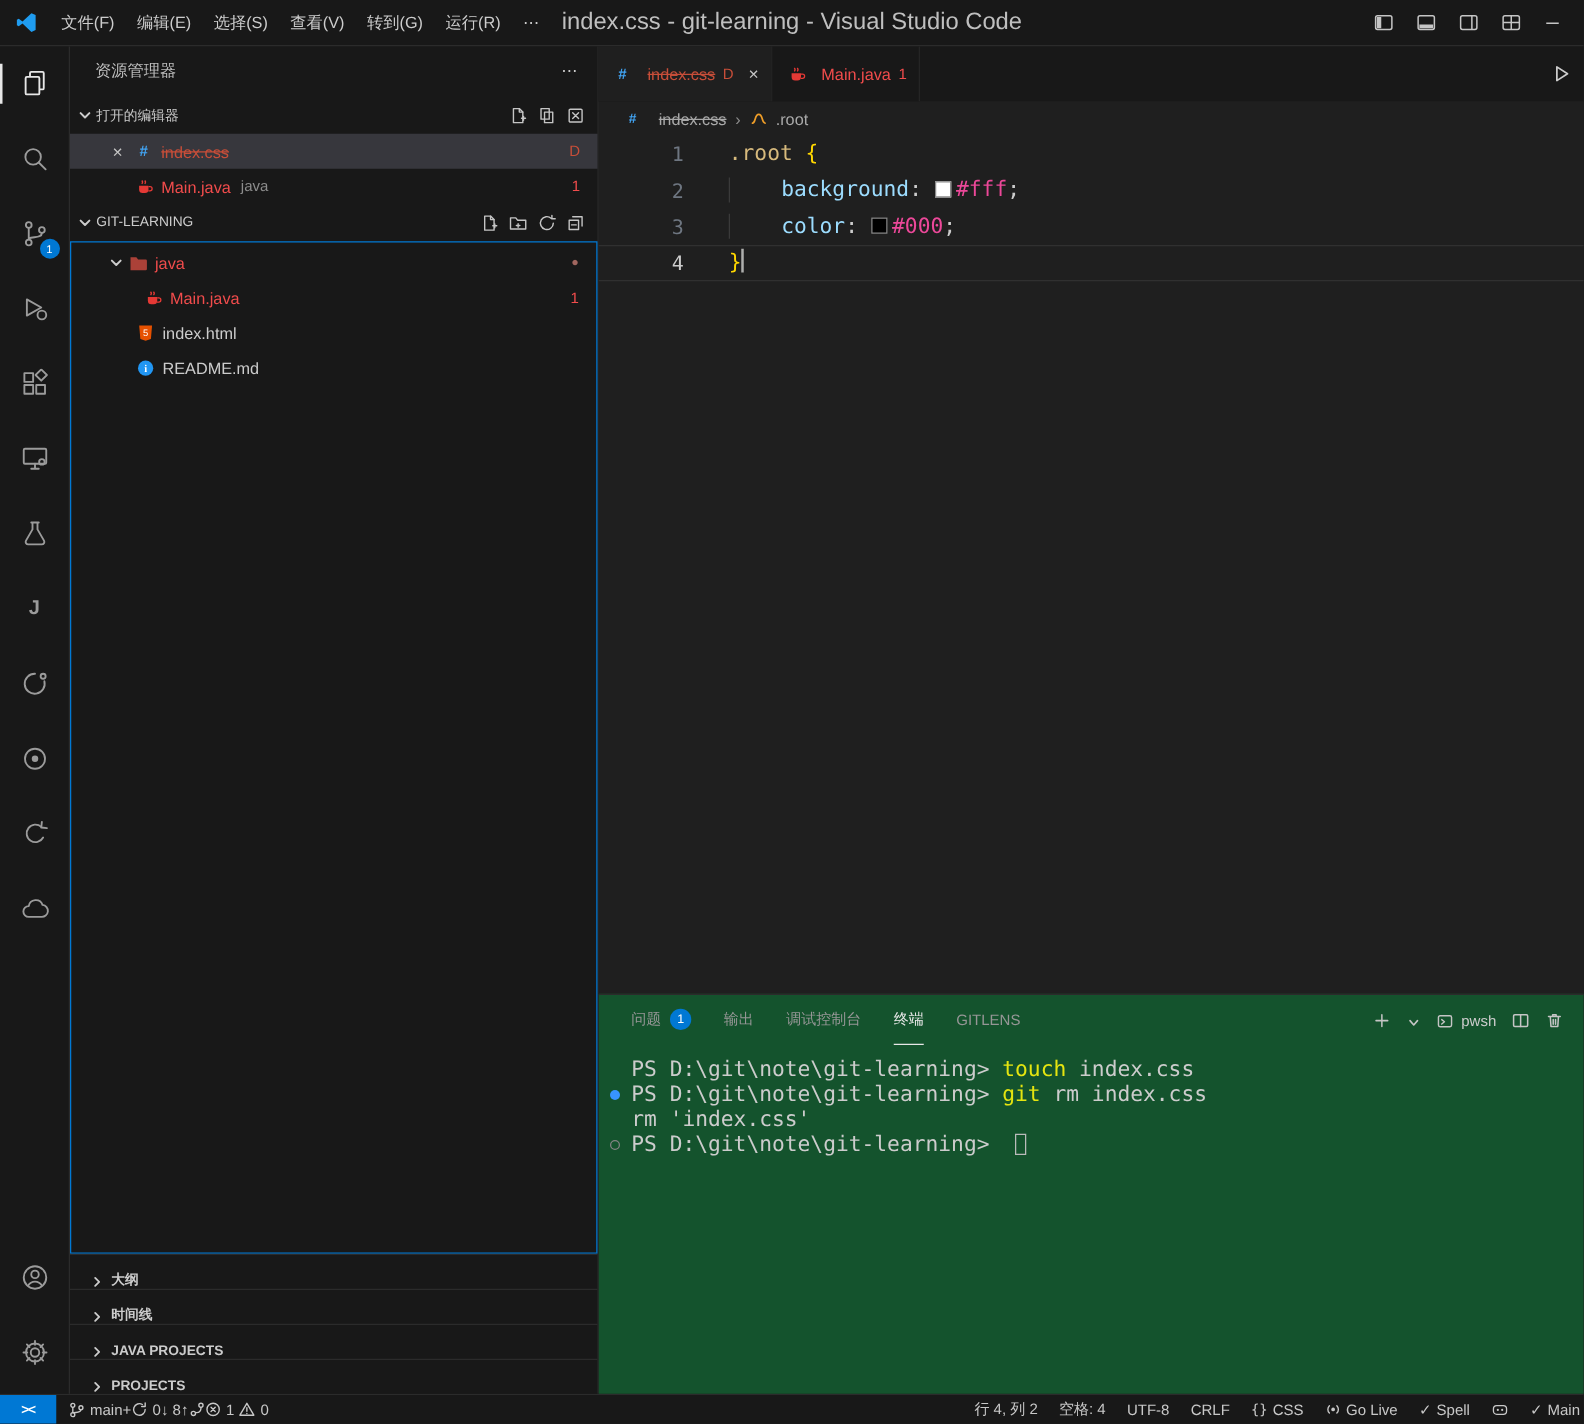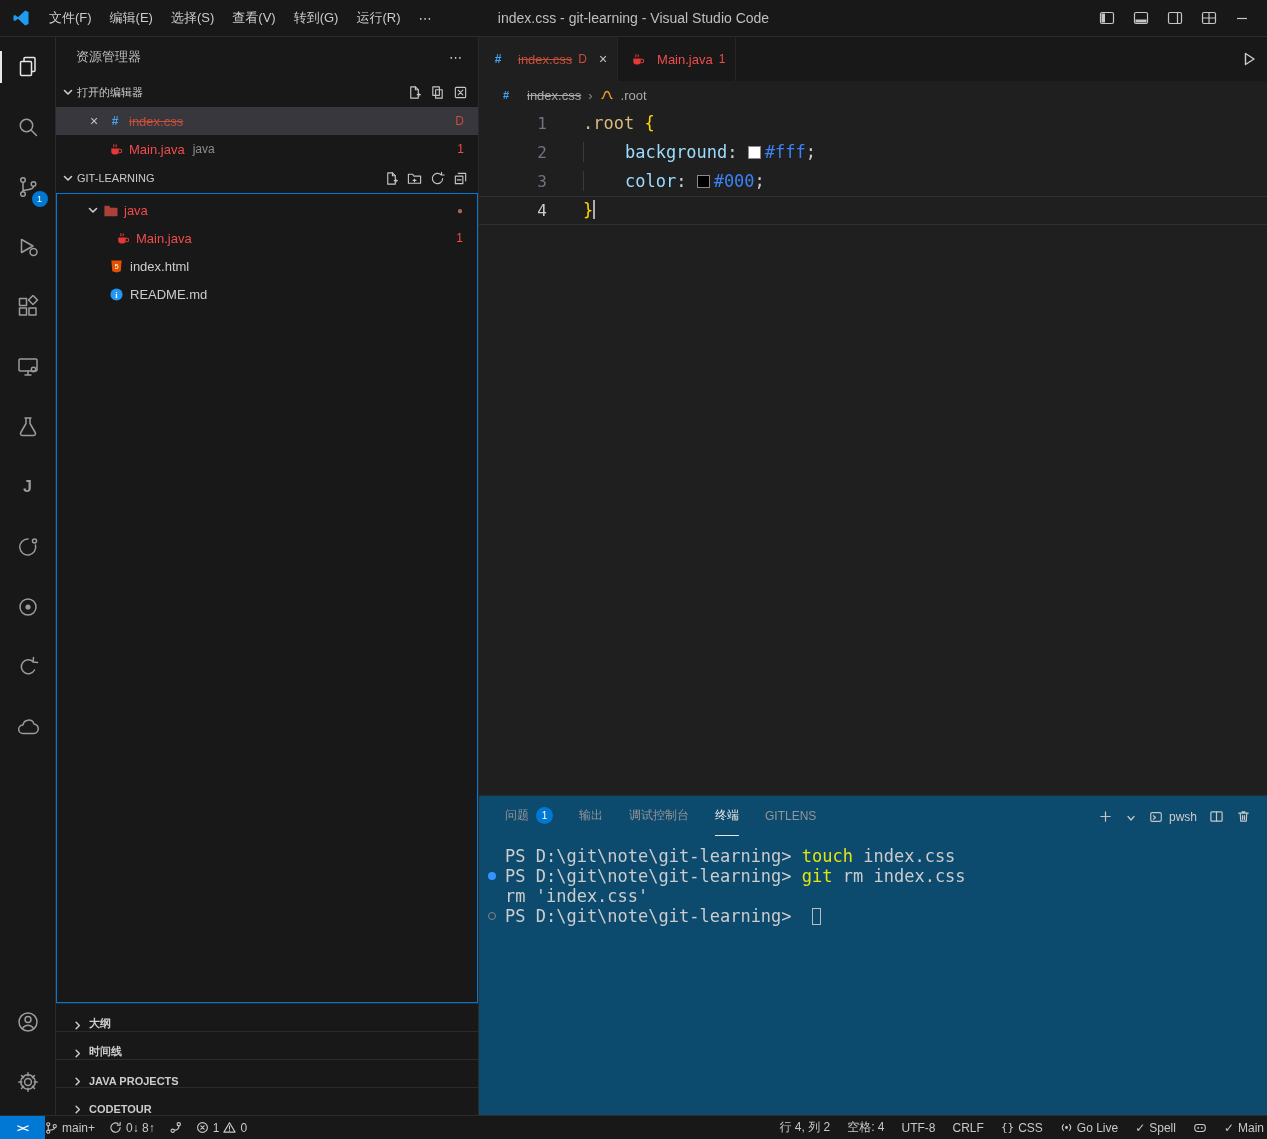--- a/index.html
+++ b/index.html
@@ -5,21 +5,21 @@
   * { box-sizing: border-box; margin: 0; padding: 0; }
   html,body { width:1267px; height:1139px; overflow:hidden; background:#1f1f1f;
     font-family:"Liberation Sans","DejaVu Sans",sans-serif; color:#cccccc; user-select:none; }
   svg { display:block; }
 
   
   .titlebar { height:37px; background:#181818; border-bottom:1px solid #2b2b2b;
     display:flex; align-items:center; font-size:13px; position:relative; }
   .tb-logo { margin:0 10px 0 12px; }
   .menu-item { padding:5px 9px; border-radius:5px; color:#cccccc; cursor:default; }
-  .tb-title { position:absolute; left:0; right:0; text-align:center; color:#bfbfbf; pointer-events:none; font-size:14px; }
+  .tb-title { position:absolute; left:0; right:0; text-align:center; color:#bfbfbf; pointer-events:none; font-size:19px; }
   .tb-right { margin-left:auto; display:flex; align-items:center; gap:18px; padding-right:18px; z-index:2; }
   .tb-right svg { stroke:#c5c5c5; fill:none; stroke-width:1.2; }
 
   
   .workbench { display:flex; height:1078px; }
 
   
   .activitybar { width:56px; background:#181818; border-right:1px solid #2b2b2b;
     display:flex; flex-direction:column; align-items:center; padding-top:6px; flex:none; }
   .ab-item { width:56px; height:48px; margin-bottom:12px; display:flex; align-items:center; justify-content:center;
@@ -84,29 +84,29 @@
   .code { flex:1; font-family:"DejaVu Sans Mono","Liberation Mono",monospace; font-size:17px; padding-top:0; }
   .code-line { height:29px; display:flex; align-items:center; }
   .code-line.cur { border-top:1px solid #303030; border-bottom:1px solid #303030; }
   .gutter { width:84px; text-align:right; padding-right:16px; color:#6e7681; font-size:16px; flex:none; }
   .cur .gutter { color:#cccccc; }
   .lt { white-space:pre; padding-left:20px; line-height:29px; }
   .tk.sel { color:#d7ba7d; }
   .tk.brk { color:#ffd700; }
   .tk.prop { color:#9cdcfe; }
   .tk.pun { color:#cccccc; }
-  .tk.val { color:#3b82f6; }
+  .tk.val { color:#ec4899; }
   .tk.ind { border-left:1px solid #3a3a3a; }
   .swatch { display:inline-block; width:13px; height:13px; border:1px solid #8a8a8a; vertical-align:-1px; margin-right:4px; }
   .swatch.white { background:#ffffff; }
   .swatch.black { background:#000000; }
   .cursor-bar { display:inline-block; width:2px; height:19px; background:#aeafad; vertical-align:-3px; }
 
   
-  .panel { height:320px; background:#0c4a6e; border-top:1px solid #2b2b2b; display:flex; flex-direction:column; }
+  .panel { height:320px; background:#14532d; border-top:1px solid #2b2b2b; display:flex; flex-direction:column; }
   .panel-tabs { height:40px; display:flex; align-items:center; padding:0 16px 0 26px; gap:26px; font-size:12px; color:#969696; flex:none; }
   .p-tab { height:40px; display:flex; align-items:center; gap:7px; border-bottom:1px solid transparent; }
   .p-tab.active { color:#e7e7e7; border-bottom-color:#e7e7e7; }
   .p-badge { min-width:17px; height:17px; border-radius:9px; background:#0078d4; color:#fff; font-size:10px;
     display:flex; align-items:center; justify-content:center; padding:0 4px; }
   .panel-actions { margin-left:auto; display:flex; align-items:flex-end; gap:12px; color:#c5c5c5; }
   .panel-actions svg { stroke:#c5c5c5; fill:none; stroke-width:1.3; stroke-linecap:round; stroke-linejoin:round; }
   .pwsh { display:flex; align-items:center; gap:6px; font-size:12px; color:#cccccc; }
 
   .terminal { flex:1; padding:10px 0 0 26px; font-family:"DejaVu Sans Mono","Liberation Mono",monospace;
@@ -115,21 +115,21 @@
   .marker { position:absolute; left:-17px; top:6px; width:8px; height:8px; border-radius:50%; }
   .marker.dot { background:#3794ff; }
   .marker.ring { border:1px solid #848484; }
   .cmd { color:#e5e510; }
   .t-cursor { display:inline-block; width:9px; height:17px; border:1px solid #bbbbbb; vertical-align:-3px; margin-left:10px; }
 
   
   .statusbar { height:24px; background:#181818; border-top:1px solid #2b2b2b; display:flex; align-items:center; font-size:12px; color:#c8c8c8; }
   .sb-remote { width:45px; height:100%; background:#0078d4; color:#fff; display:flex; align-items:center; justify-content:center;
     font-size:11px; font-weight:700; letter-spacing:-1px; }
-  .sb-left { display:flex; align-items:flex-start; gap:14px; }
+  .sb-left { display:flex; align-items:flex-start; padding-left:10px; }
   .sb-item { display:flex; align-items:center; gap:4px; }
   .sb-item svg { stroke:#c8c8c8; fill:none; stroke-width:1.2; stroke-linecap:round; stroke-linejoin:round; }
   .sb-right { margin-left:auto; display:flex; align-items:center; gap:17px; padding-right:3px; white-space:nowrap; }
   .mono { font-family:"DejaVu Sans Mono",monospace; font-size:11px; }
   .check { color:#c8c8c8; }
 </style>
 </head>
 <body>
 
 <div class="titlebar">
@@ -437,21 +437,21 @@
             </svg>
           </span>
         <span>JAVA PROJECTS</span>
       </div>
       <div class="b-sec">
         <span class="chev-r">
             <svg width="11" height="11" viewBox="0 0 12 12">
               <path d="M4.5 2.5 8 6l-3.5 3.5"></path>
             </svg>
           </span>
-        <span>CODETOUR</span>
+        <span>PROJECTS</span>
       </div>
     </div>
   </div>
 
   <div class="editor-col">
     <div class="tabbar">
       <div class="tab active">
         <span class="file-ic">
             <span style="color:#42a5f5;font-weight:bold;font-size:12px">#</span>
           </span>

